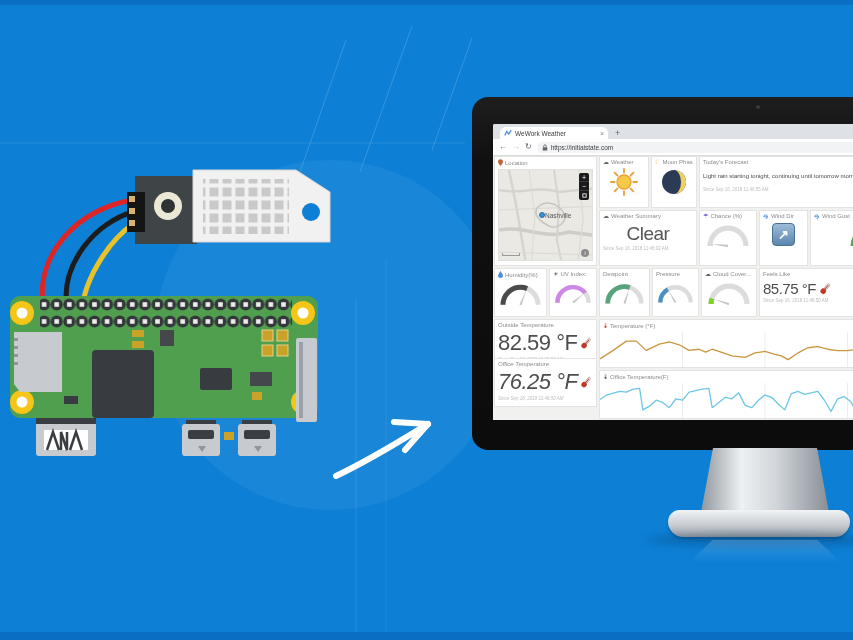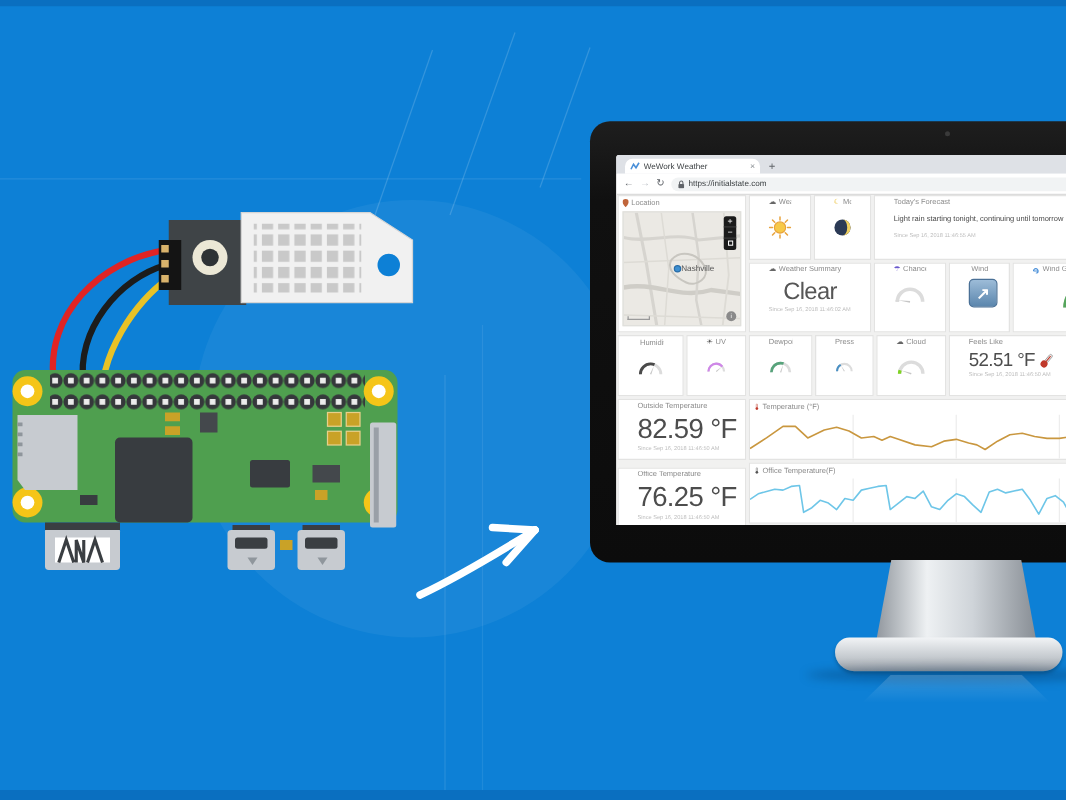--- a/index.html
+++ b/index.html
@@ -32,21 +32,21 @@
   .tab-close{font-size:7px;color:#80868b;line-height:1;}
   .newtab-btn{position:absolute;left:122px;top:3px;font-size:9px;color:#5f6368;line-height:12px;}
   .navbar{position:relative;height:17px;background:#fff;border-bottom:1px solid #dcdcdc;display:flex;align-items:center;padding:0 6px;gap:5px;}
   .nav-ic{font-size:8px;color:#5f6368;line-height:1;}
   .nav-ic.dis{color:#bdc1c6;}
   .urlbar{flex:1;height:11px;background:#f1f3f4;border-radius:6px;display:flex;align-items:center;gap:3px;padding:0 5px;}
   .url-text{font-size:6.5px;color:#3c4043;white-space:nowrap;}
 
   
   .content{position:relative;height:264px;background:#f1f1f0;overflow:hidden;}
-  .tile{position:absolute;background:#fff;border:1px solid #e3e3e2;padding:2px 15px;overflow:hidden;}
+  .tile{position:absolute;background:#fff;border:1px solid #e3e3e2;padding:2px 3px;overflow:hidden;}
   .tile-title{display:flex;align-items:center;gap:2px;font-size:6px;color:#8b8b8b;white-space:nowrap;overflow:hidden;}
   .mini{font-size:6px;line-height:1;}
   .since{font-size:5px;color:#bdbdbd;white-space:nowrap;transform:scale(.9);transform-origin:left;}
   .bigval{font-size:22px;color:#4d4d4d;letter-spacing:-.5px;white-space:nowrap;display:flex;align-items:center;gap:3px;}
   .gauge-wrap{display:flex;justify-content:center;margin-top:3px;}
   .center-emoji{display:flex;justify-content:center;align-items:center;height:34px;}
 
   #t-location{left:1px;top:0;width:103px;height:110px;padding:0;}
   #t-location .tile-title{padding:2px 3px;}
   #t-weather{left:106px;top:0;width:50px;height:52px;}
@@ -57,21 +57,21 @@
   #t-winddir{left:266px;top:54px;width:49px;height:56px;}
   #t-windgust{left:317px;top:54px;width:121px;height:56px;}
   #t-humidity{left:1px;top:112px;width:53px;height:49px;}
   #t-uv{left:56px;top:112px;width:48px;height:49px;}
   #t-dewpoint{left:106px;top:112px;width:51px;height:49px;}
   #t-pressure{left:159px;top:112px;width:47px;height:49px;}
   #t-cloud{left:208px;top:112px;width:56px;height:49px;}
   #t-feels{left:266px;top:112px;width:172px;height:49px;}
   #t-outside{left:1px;top:163px;width:103px;height:49px;}
   #t-tempchart{left:106px;top:163px;width:332px;height:49px;padding:2px 0 0 3px;}
-  #t-office{left:1px;top:218px;width:103px;height:49px;}
+  #t-office{left:1px;top:202px;width:103px;height:49px;font-style:italic;}
   #t-officechart{left:106px;top:214px;width:332px;height:49px;padding:2px 0 0 3px;}
 
   .forecast-text{font-size:6px;color:#4a4a4a;margin-top:8px;white-space:nowrap;}
   .summary-val{font-size:19px;color:#565656;text-align:center;margin-top:4px;letter-spacing:-.5px;}
   .chart-box{position:absolute;left:0;top:10px;right:0;bottom:0;}
 
   
   .map-area{position:absolute;left:3px;top:12px;right:3px;bottom:4px;background:#ebe9e4;overflow:hidden;border:1px solid #e0e0dc;}
   .map-zoom{position:absolute;right:3px;top:3px;width:10px;background:#1b1b1b;border-radius:2px;color:#fff;
     display:flex;flex-direction:column;align-items:center;}
@@ -432,21 +432,21 @@
               <polygon points="13,52 50,49.3 50,54.7" fill="#c6c6c6" transform="rotate(18 50 52)"></polygon>
             </svg>
           </div>
       </div>
 
       <div class="tile" id="t-feels">
         <div class="tile-title">
             <span>Feels Like</span>
           </div>
         <div class="bigval" style="font-size:15px;margin-top:3px">
-          <span>52.51 °F</span>
+          <span>85.75 °F</span>
           <svg width="13" height="13" viewBox="0 0 14 14" style="transform:rotate(40deg)">
             <rect x="5.6" y="0.5" width="2.8" height="8.5" rx="1.4" fill="#f4f4f4" stroke="#999" stroke-width="0.7"></rect>
             <rect x="6.5" y="2" width="1" height="7" fill="#c0392b"></rect>
             <circle cx="7" cy="10.8" r="3" fill="#c0392b"></circle>
           </svg>
         </div>
         <div class="since">Since Sep 16, 2018 11:46:50 AM</div>
       </div>
 
       <div class="tile" id="t-outside">

